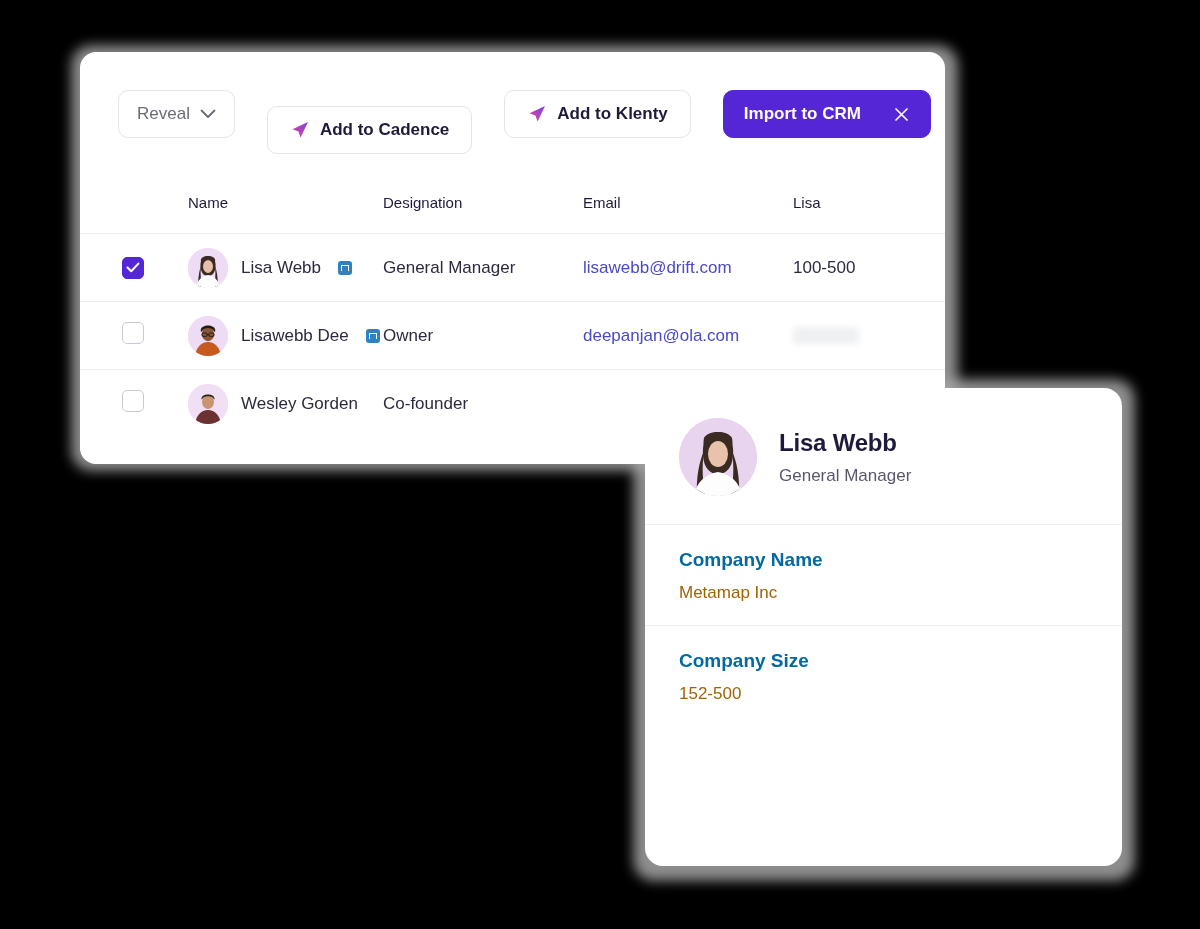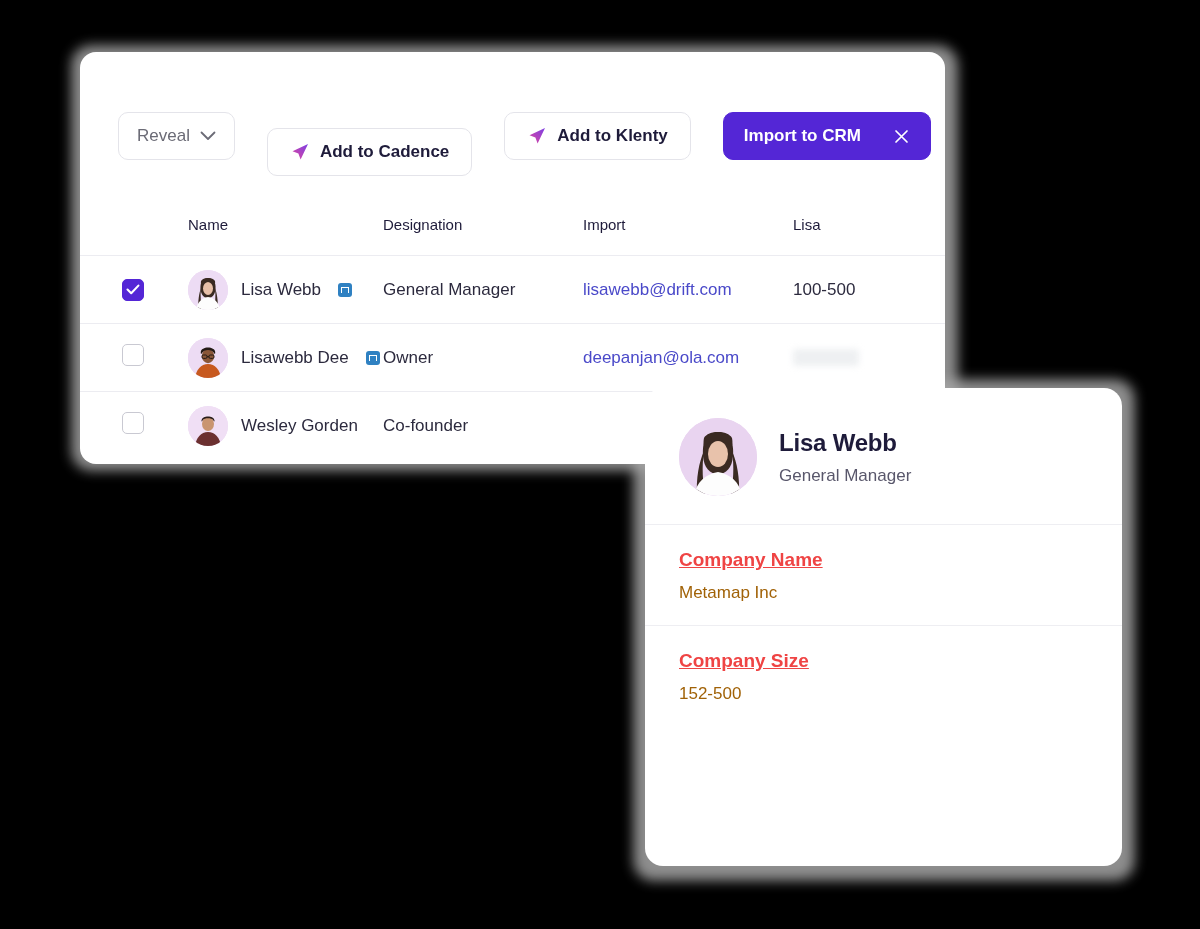--- a/index.html
+++ b/index.html
@@ -48,21 +48,21 @@
     background: #ffffff;
     border-radius: 16px;
     overflow: hidden;
     z-index: 3;
   }
 
   .toolbar {
     display: flex;
     align-items: center;
     gap: 32px;
-    padding: 44px 38px 26px 38px;
+    padding: 22px 38px 26px 38px;
   }
 
   .btn {
     display: inline-flex;
     align-items: center;
     justify-content: center;
     gap: 10px;
     height: 48px;
     border-radius: 10px;
     background: #ffffff;
@@ -232,22 +232,21 @@
     gap: 18px;
     height: 44px;
   }
   .contact-text { font-size: 18px; color: #262433; }
 
   .field-block { padding: 24px 34px 22px 34px; border-bottom: 1px solid #eeeef2; }
   .field-block:last-child { border-bottom: none; }
   .field-label {
     font-size: 19px;
     font-weight: bold;
-    color: #ef4444;
-    text-decoration: underline;
+    color: #0369a1;
   }
   .field-value {
     font-size: 17px;
     color: #a16207;
     margin-top: 12px;
   }
 </style>
 </head>
 <body>
 
@@ -307,21 +306,21 @@
           <col class="col-name">
           <col class="col-desg">
           <col class="col-mail">
           <col class="col-size">
       </colgroup>
       <thead>
         <tr>
           <th></th>
           <th>Name</th>
           <th>Designation</th>
-          <th>Import</th>
+          <th>Email</th>
           <th>Lisa</th>
         </tr>
       </thead>
       <tbody>
 
         <tr>
           <td class="chk-cell">
             <span class="checkbox checked">
               <svg width="14" height="11" viewBox="0 0 14 11">
                 <path d="M1.5 5.6 L5.2 9.2 L12.4 1.6" fill="none" stroke="#ffffff" stroke-width="2.1" stroke-linecap="round" stroke-linejoin="round"></path>

